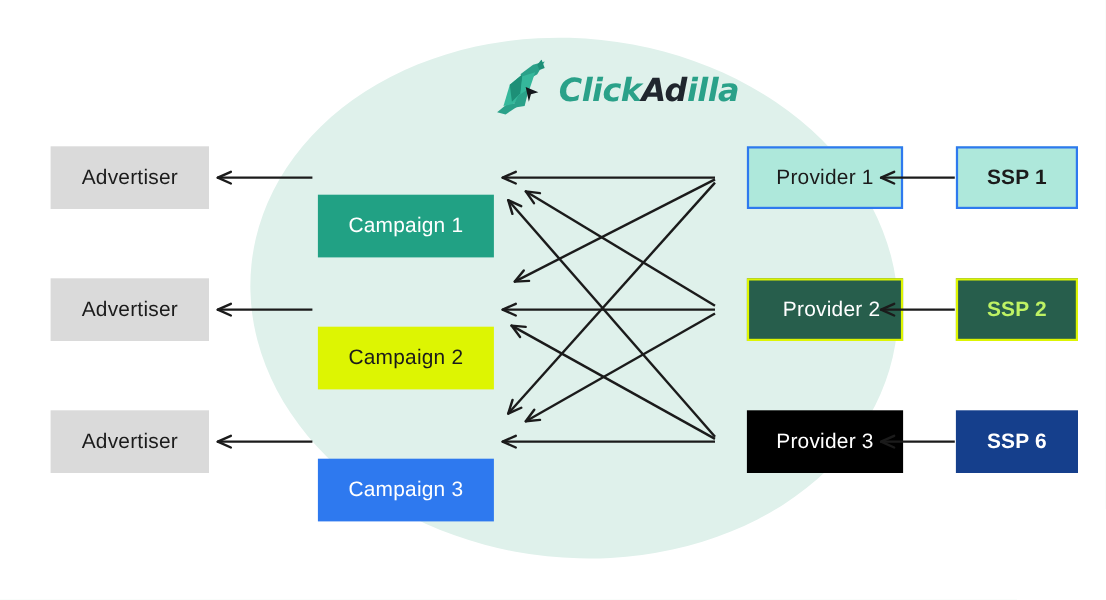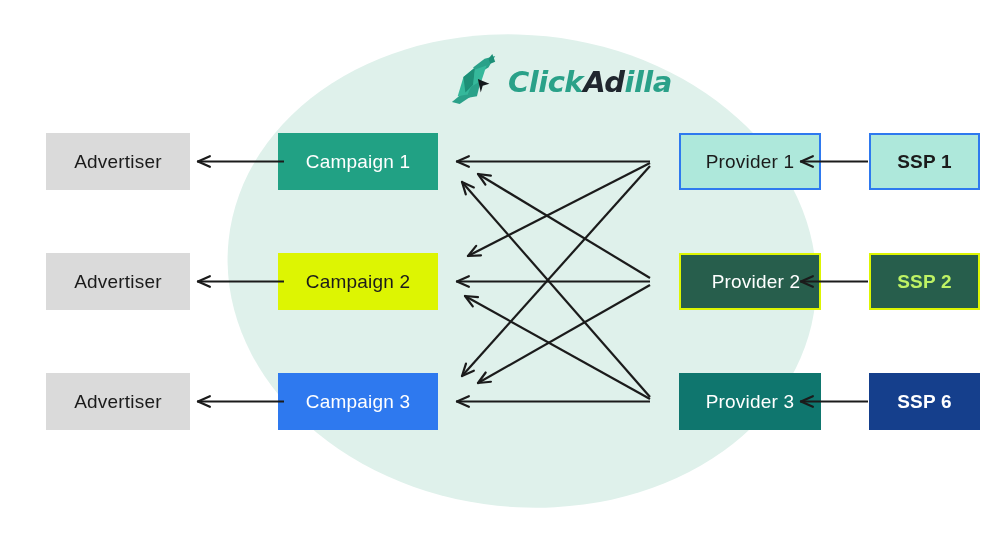--- a/index.html
+++ b/index.html
@@ -19,21 +19,21 @@
     font-family:"DejaVu Sans",sans-serif;
     font-style:italic;font-weight:700;font-size:29px;letter-spacing:-0.5px;
     white-space:nowrap;
   }
   .node{
     position:absolute;height:57px;box-sizing:border-box;
     display:flex;align-items:center;justify-content:center;
     font-size:19px;font-weight:500;letter-spacing:0.2px;
   }
   .col-adv {left:46px;width:144px;}
-  .col-camp{left:278px;width:160px;}
+  .col-camp{left:289px;width:160px;margin-top:44px;}
   .col-prov{left:651px;width:142px;margin-left:28px;}
   .col-ssp {left:869px;width:111px;font-weight:bold;}
   .r1{top:133px;} .r2{top:253px;} .r3{top:373px;}
   #arrows{position:absolute;left:0;top:0;pointer-events:none;}
 </style>
 </head>
 <body>
 
 <div id="stage">
 
@@ -74,21 +74,21 @@
   <div class="node col-camp r3" style="background: rgb(46, 121, 239); color: rgb(255, 255, 255);">
     <span>Campaign 3</span>
   </div>
 
   <div class="node col-prov r1" style="background: rgb(174, 232, 219); color: rgb(27, 27, 27); border: 2px solid rgb(46, 121, 239);">
     <span>Provider 1</span>
   </div>
   <div class="node col-prov r2" style="background: rgb(39, 94, 76); color: rgb(255, 255, 255); border: 2px solid rgb(221, 245, 2); padding-left: 12px;">
     <span>Provider 2</span>
   </div>
-  <div class="node col-prov r3" style="background: #0f766e; color: rgb(255, 255, 255);">
+  <div class="node col-prov r3" style="background: #000000; color: rgb(255, 255, 255);">
     <span>Provider 3</span>
   </div>
 
   <div class="node col-ssp r1" style="background: rgb(174, 232, 219); color: rgb(27, 27, 27); border: 2px solid rgb(46, 121, 239);">
     <span>SSP 1</span>
   </div>
   <div class="node col-ssp r2" style="background: rgb(39, 94, 76); color: #bef264; border: 2px solid rgb(221, 245, 2);">
     <span>SSP 2</span>
   </div>
   <div class="node col-ssp r3" style="background: rgb(21, 63, 140); color: rgb(255, 255, 255);">

